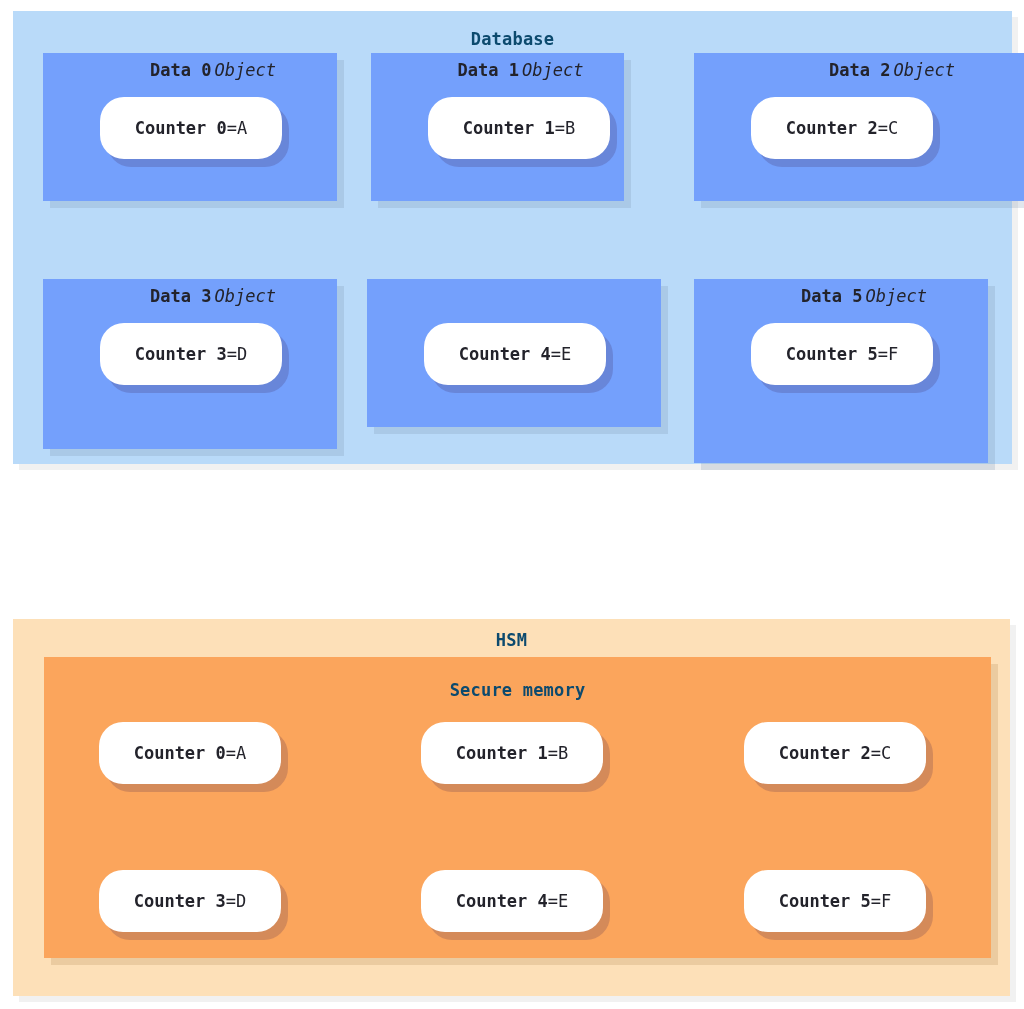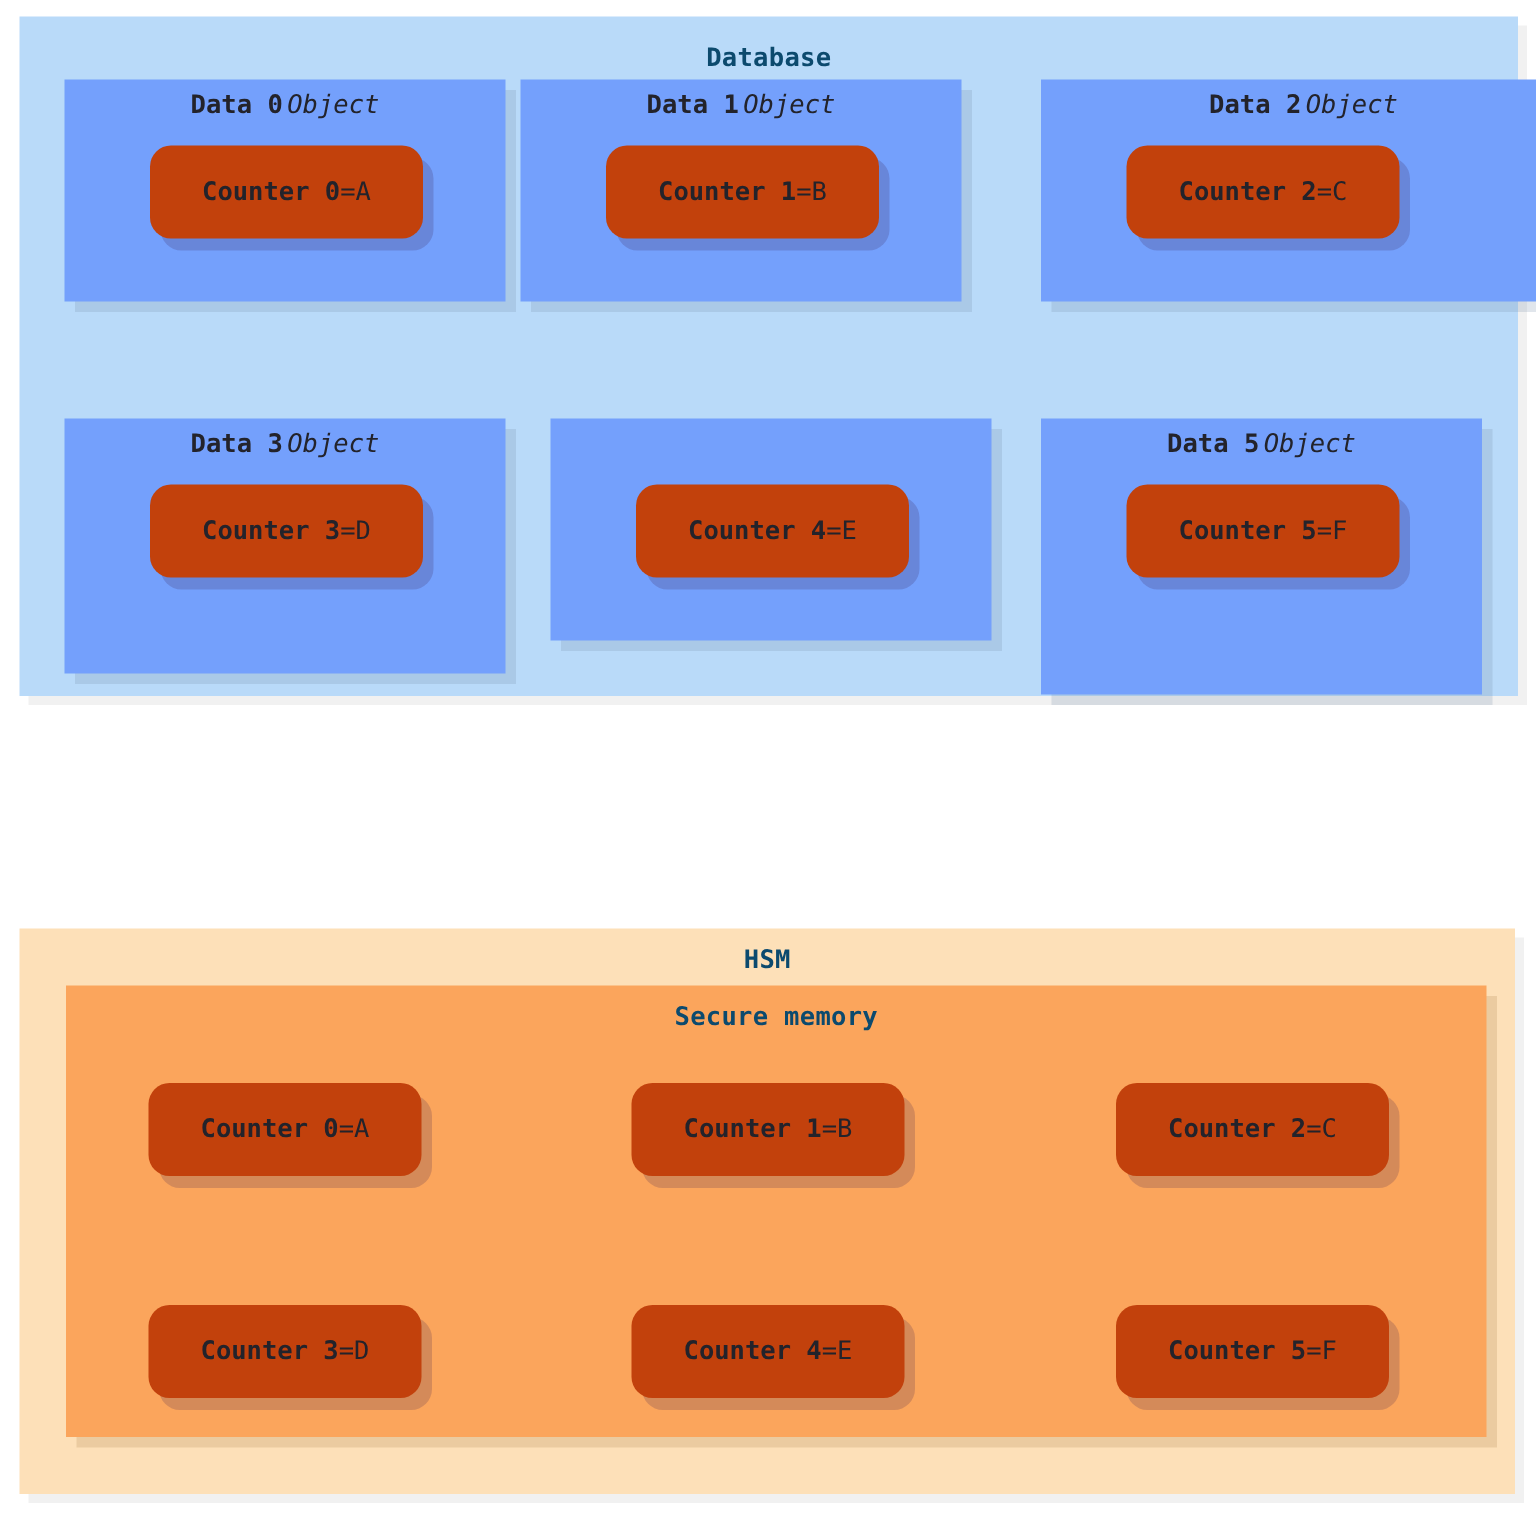--- a/index.html
+++ b/index.html
@@ -63,29 +63,30 @@
   }
   .data-box-title {
     position: absolute;
     left: 0;
     width: 100%;
     text-align: center;
     top: 7px;
     font-size: 17px;
     color: #23232b;
     white-space: nowrap;
+    padding-left: 23px;
   }
   .data-box-title .b { font-weight: bold; }
   .data-box-title .i { font-style: italic; font-weight: normal; padding-left: 3px;}
 
   
   .pill {
     position: absolute;
-    background: #c2410c;
-    border-radius: 14px;
+    background: #ffffff;
+    border-radius: 24px;
     box-shadow: 7px 8px 0 0 rgba(60,30,80,0.20);
     display: flex;
     align-items: center;
     justify-content: center;
   }
   .pill-label {
     font-size: 17px;
     color: #23232b;
     white-space: nowrap;
     line-height: 1;
@@ -117,21 +118,21 @@
   #secure-memory {
     position: absolute;
     left: 31px;
     top: 38px;
     width: 947px;
     height: 301px;
     background: #fba55c;
     box-shadow: 7px 7px 0 0 rgba(190,150,100,0.28);
   }
   #secure-memory-title {
-    top: 11px;
+    top: 23px;
     font-size: 17px;
   }
   .hsm-pill {
     width: 182px;
     height: 62px;
   }
 </style>
 </head>
 <body>
 
@@ -144,21 +145,21 @@
       <div class="data-box-title">
         <span class="b">Data 0</span><span class="i">Object</span>
       </div>
       <div class="pill data-pill">
         <div class="pill-label">
           <span class="b">Counter 0</span><span class="n">=A</span>
         </div>
       </div>
     </div>
 
-    <div class="data-box" style="left:334px; top:42px; width:294px; height:148px;">
+    <div class="data-box" style="left:358px; top:42px; width:253px; height:148px;">
       <div class="data-box-title">
         <span class="b">Data 1</span><span class="i">Object</span>
       </div>
       <div class="pill data-pill">
         <div class="pill-label">
           <span class="b">Counter 1</span><span class="n">=B</span>
         </div>
       </div>
     </div>
 

